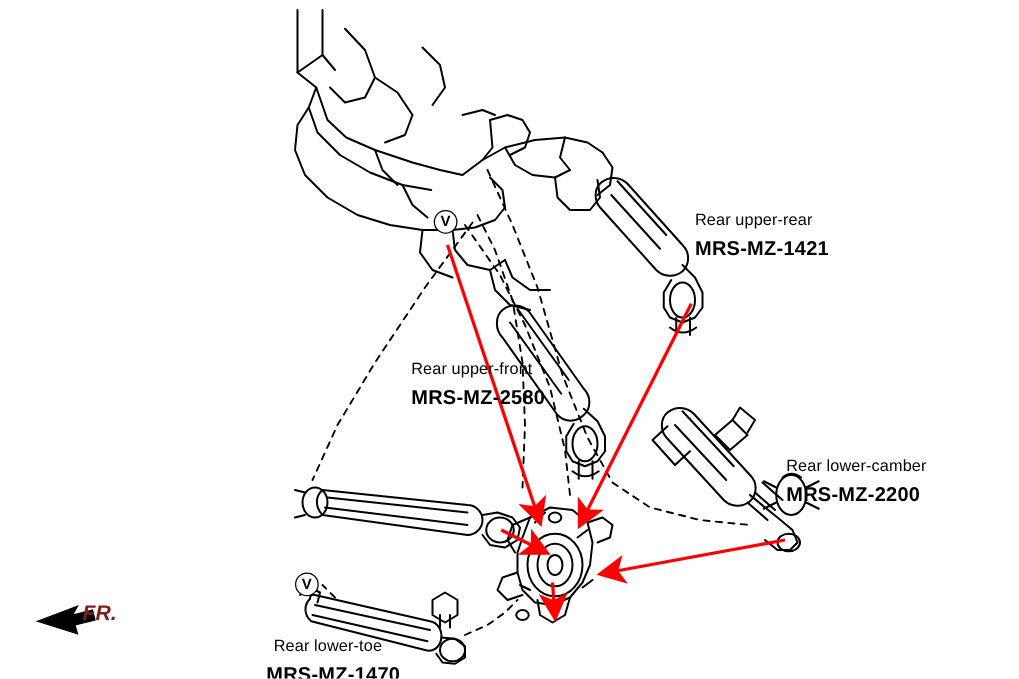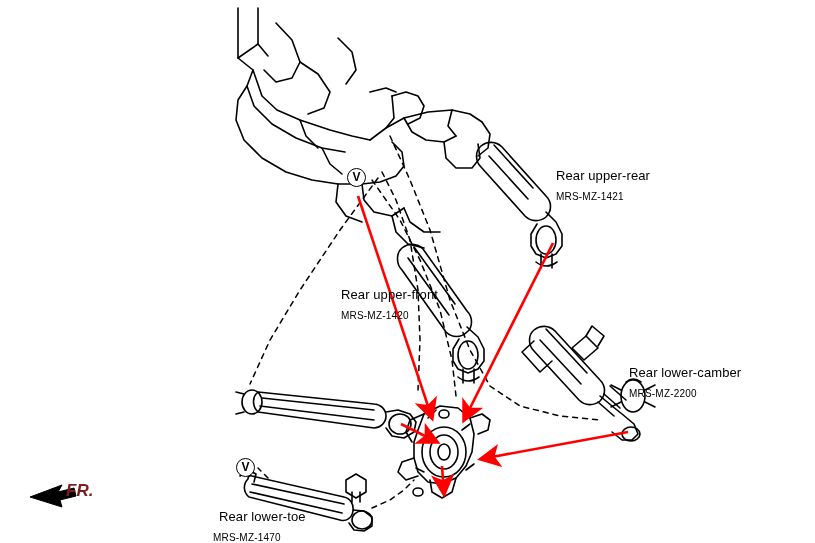--- a/index.html
+++ b/index.html
@@ -32,22 +32,22 @@
     line-height: 1.15;
   }
   .label .title {
     display: block;
     font-weight: normal;
     font-size: 13px;
     letter-spacing: 0.1px;
   }
   .label .part {
     display: block;
-    font-weight: normal;
-    font-size: 10px;
+    font-weight: bold;
+    font-size: 16px;
     margin-top: 7px;
     letter-spacing: 0.2px;
   }
   .fr-label {
     position: absolute;
     font-size: 17px;
     font-weight: bold;
     font-style: italic;
     color: #7f1d1d;
   }
@@ -208,29 +208,29 @@
     <span>V</span>
   </div>
 
   <div class="fr-label" style="left:66px; top:481px;">FR.</div>
 
   <div class="label" style="left:556px; top:169px;">
     <span class="title">Rear upper-rear</span>
     <span class="part">MRS-MZ-1421</span>
   </div>
 
-  <div class="label" style="left:341px; top:288px;">
+  <div class="label" style="left:329px; top:288px;">
     <span class="title">Rear upper-front</span>
-    <span class="part">MRS-MZ-1420</span>
+    <span class="part">MRS-MZ-2580</span>
   </div>
 
   <div class="label" style="left:629px; top:366px;">
     <span class="title">Rear lower-camber</span>
     <span class="part">MRS-MZ-2200</span>
   </div>
 
 
   <div class="label" style="left:213px; top:510px;">
-    <span class="title" style="margin-left:6px;text-align:center;">Rear lower-toe</span>
+    <span class="title" style="margin-left:6px;">Rear lower-toe</span>
     <span class="part">MRS-MZ-1470</span>
   </div>
 
 </div>
 
 </body></html>

